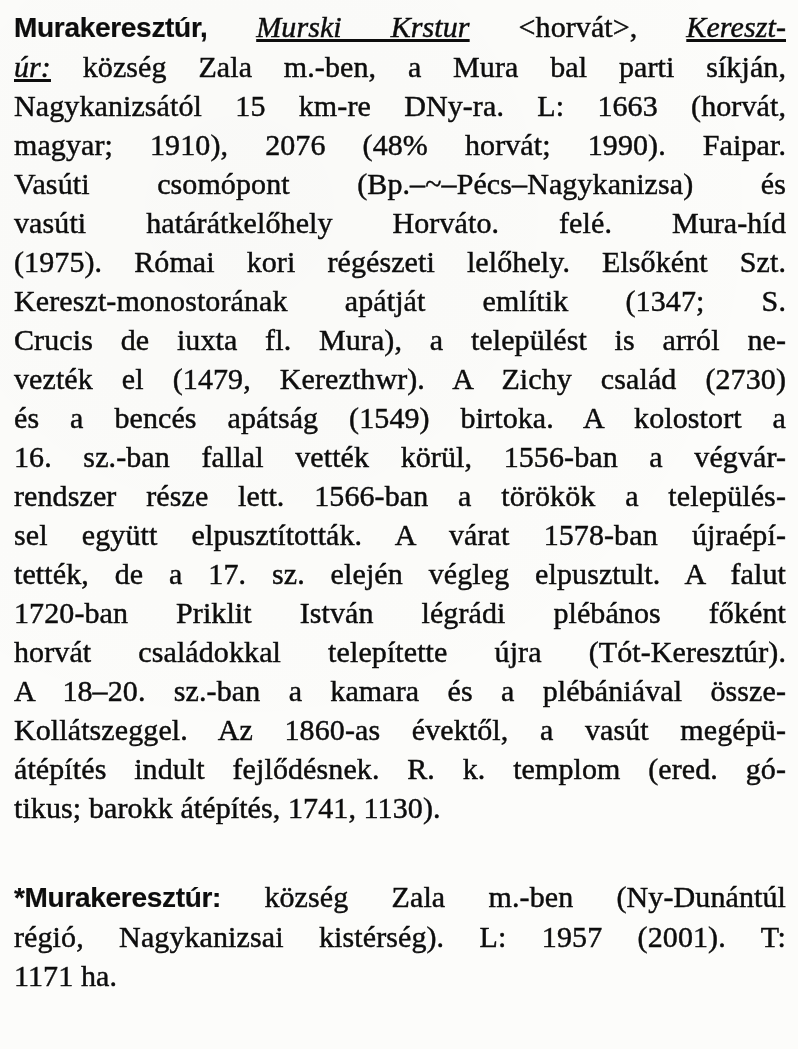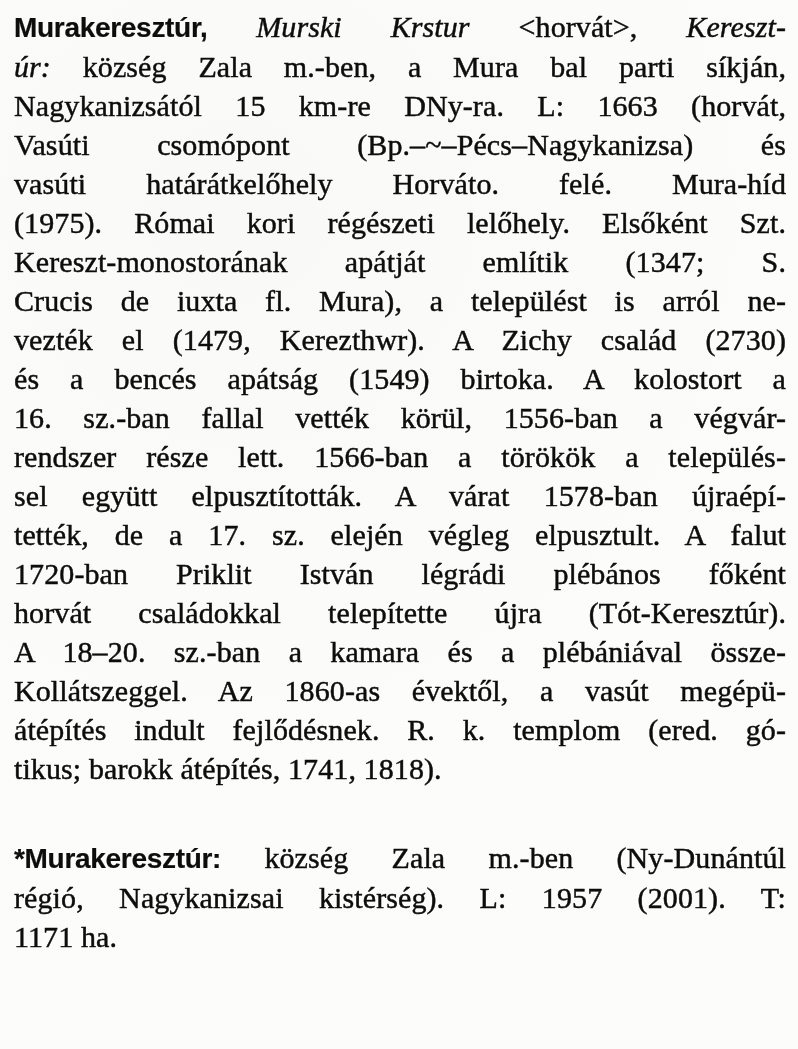--- a/index.html
+++ b/index.html
@@ -42,52 +42,54 @@
   }
   .hw {
     font-family: "Liberation Sans", "DejaVu Sans", sans-serif;
     font-weight: 700;
     font-size: 28px;
     -webkit-text-stroke: 0.2px;
     letter-spacing: -0.3px;
   }
   .it {
     font-style: italic;
+    text-decoration: underline;
   }
   .ro {
     font-style: normal;
     margin-top: 16px;
   }
 </style>
 </head>
 <body>
 
 <main class="page">
 
   <section class="para para1">
     <div class="ln"><span class="hw">Murakeresztúr, </span><span class="it">Murski Krstur</span><span class="ro"> &lt;horvát&gt;, </span><span class="it">Kereszt-</span></div>
     <div class="ln"><span class="it">úr:</span><span class="ro"> község Zala m.-ben, a Mura bal parti síkján,</span></div>
     <div class="ln"><span class="ro">Nagykanizsától 15 km-re DNy-ra. L: 1663 (horvát,</span></div>
+    <div class="ln"><span class="ro">magyar; 1910), 2076 (48% horvát; 1990). Faipar.</span></div>
     <div class="ln"><span class="ro">Vasúti csomópont (Bp.–~–Pécs–Nagykanizsa) és</span></div>
     <div class="ln"><span class="ro">vasúti határátkelőhely Horváto. felé. Mura-híd</span></div>
     <div class="ln"><span class="ro">(1975). Római kori régészeti lelőhely. Elsőként Szt.</span></div>
     <div class="ln"><span class="ro">Kereszt-monostorának apátját említik (1347; S.</span></div>
     <div class="ln"><span class="ro">Crucis de iuxta fl. Mura), a települést is arról ne-</span></div>
     <div class="ln"><span class="ro">vezték el (1479, Kerezthwr). A Zichy család (2730)</span></div>
     <div class="ln"><span class="ro">és a bencés apátság (1549) birtoka. A kolostort a</span></div>
     <div class="ln"><span class="ro">16. sz.-ban fallal vették körül, 1556-ban a végvár-</span></div>
     <div class="ln"><span class="ro">rendszer része lett. 1566-ban a törökök a település-</span></div>
     <div class="ln"><span class="ro">sel együtt elpusztították. A várat 1578-ban újraépí-</span></div>
     <div class="ln"><span class="ro">tették, de a 17. sz. elején végleg elpusztult. A falut</span></div>
     <div class="ln"><span class="ro">1720-ban Priklit István légrádi plébános főként</span></div>
     <div class="ln"><span class="ro">horvát családokkal telepítette újra (Tót-Keresztúr).</span></div>
     <div class="ln"><span class="ro">A 18–20. sz.-ban a kamara és a plébániával össze-</span></div>
     <div class="ln"><span class="ro">Kollátszeggel. Az 1860-as évektől, a vasút megépü-</span></div>
     <div class="ln"><span class="ro">átépítés indult fejlődésnek. R. k. templom (ered. gó-</span></div>
-    <div class="ln last"><span class="ro">tikus; barokk átépítés, 1741, 1818).</span></div>
+    <div class="ln last"><span class="ro">tikus; barokk átépítés, 1741, 1130).</span></div>
   </section>
 
   <section class="para para2">
     <div class="ln"><span class="hw">*Murakeresztúr:</span><span class="ro"> község Zala m.-ben (Ny-Dunántúl</span></div>
     <div class="ln"><span class="ro">régió, Nagykanizsai kistérség). L: 1957 (2001). T:</span></div>
     <div class="ln last"><span class="ro">1171 ha.</span></div>
   </section>
 
 </main>
 

